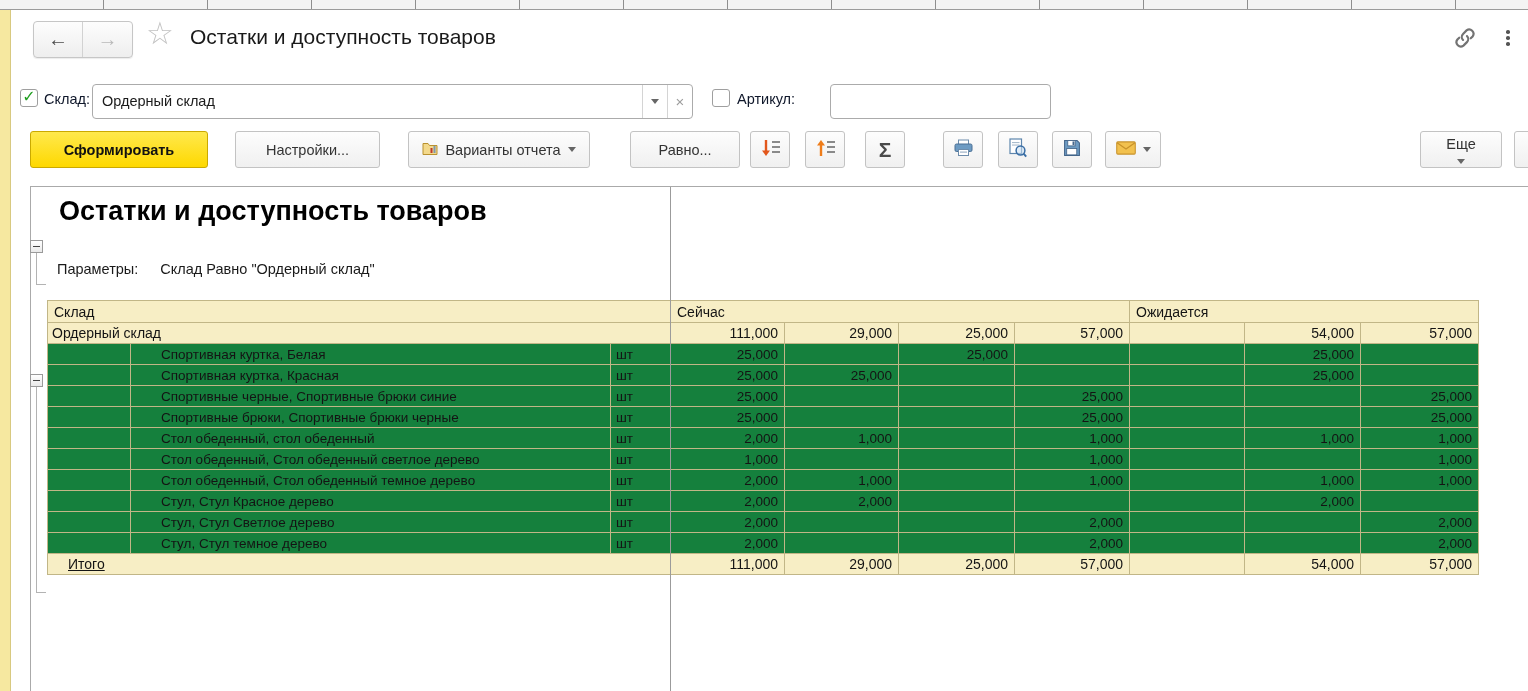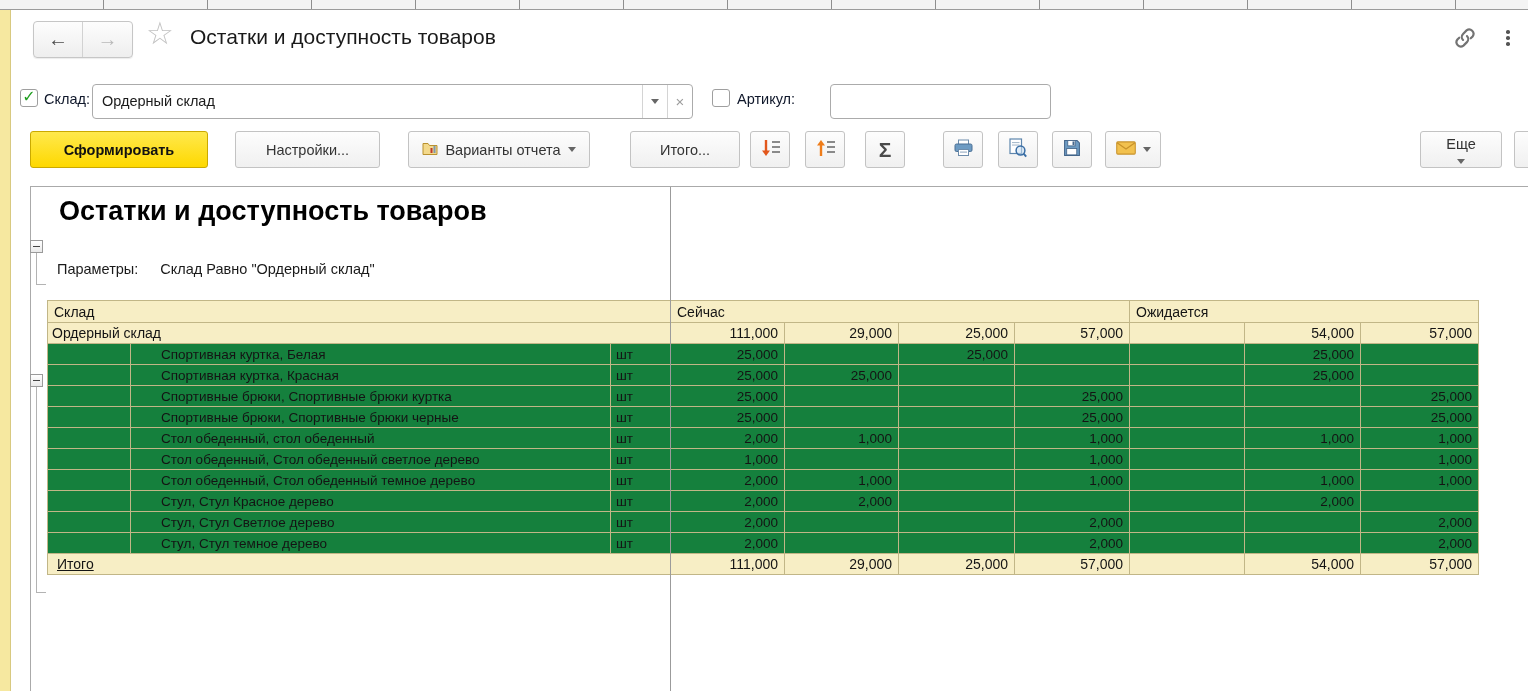--- a/index.html
+++ b/index.html
@@ -87,21 +87,21 @@
   tr.h-group th{height:22px;}
   tr.h-cols th{height:46px;vertical-align:top;padding-top:2px;white-space:normal;line-height:1.45;}
   tr.row-data{background:#15803d;}
   tr.row-data td{height:21px;}
   tr.row-group td,tr.row-total td{background:#f7eec5;height:21px;font-size:14px;}
   td.c-num{text-align:right;padding-right:6px;}
   td.c-name{padding-left:30px;}
   td.c-unit{padding-left:5px;}
   td.c-art{padding-left:5px;}
   td.group-label{padding-left:4px;}
-  td.total-label{padding-left:9px;text-decoration:underline;}
+  td.total-label{padding-left:20px;text-decoration:underline;}
 </style>
 </head>
 <body>
 
 <div class="screen">
 
   <div class="tabstrip"></div>
   <div class="left-strip"></div>
 
   <div class="navgroup">
@@ -149,21 +149,21 @@
     <span>
       <svg width="16" height="14" viewBox="0 0 16 14">
         <path d="M1 2.5 h5 l1.5 2 H15 v9 H1 z" fill="#f3d98b" stroke="#b9912f" stroke-width="1"></path>
         <rect x="8.5" y="7" width="2" height="5" fill="#c0392b"></rect>
         <rect x="11.5" y="5" width="2" height="7" fill="#7f98ad"></rect>
       </svg>
     </span>
     <span>Варианты отчета</span>
     <i class="caret"></i>
   </button>
-  <button class="btn btn-find">Итого...</button>
+  <button class="btn btn-find">Равно...</button>
 
   <button class="btn btn-icon b-sortd">
     <span>
       <svg width="22" height="20" viewBox="0 0 22 20">
         <line x1="7" y1="2" x2="7" y2="14" stroke="#e2571c" stroke-width="2.4"></line>
         <path d="M3 12.5 L7 18 L11 12.5 z" fill="#e2571c"></path>
         <rect x="13" y="3" width="8" height="2" fill="#8a8a8a"></rect>
         <rect x="13" y="8" width="8" height="2" fill="#8a8a8a"></rect>
         <rect x="13" y="13" width="8" height="2" fill="#8a8a8a"></rect>
       </svg>
@@ -298,21 +298,21 @@
           <td class="c-num">25,000</td>
           <td class="c-num">25,000</td>
           <td class="c-num"></td>
           <td class="c-num"></td>
           <td class="c-num"></td>
           <td class="c-num">25,000</td>
           <td class="c-num"></td>
         </tr>
         <tr class="row-data">
           <td class="c-art"></td>
-          <td class="c-name">Спортивные брюки, Спортивные брюки куртка</td>
+          <td class="c-name">Спортивные черные, Спортивные брюки синие</td>
           <td class="c-unit">шт</td>
           <td class="c-num">25,000</td>
           <td class="c-num"></td>
           <td class="c-num"></td>
           <td class="c-num">25,000</td>
           <td class="c-num"></td>
           <td class="c-num"></td>
           <td class="c-num">25,000</td>
         </tr>
         <tr class="row-data">

